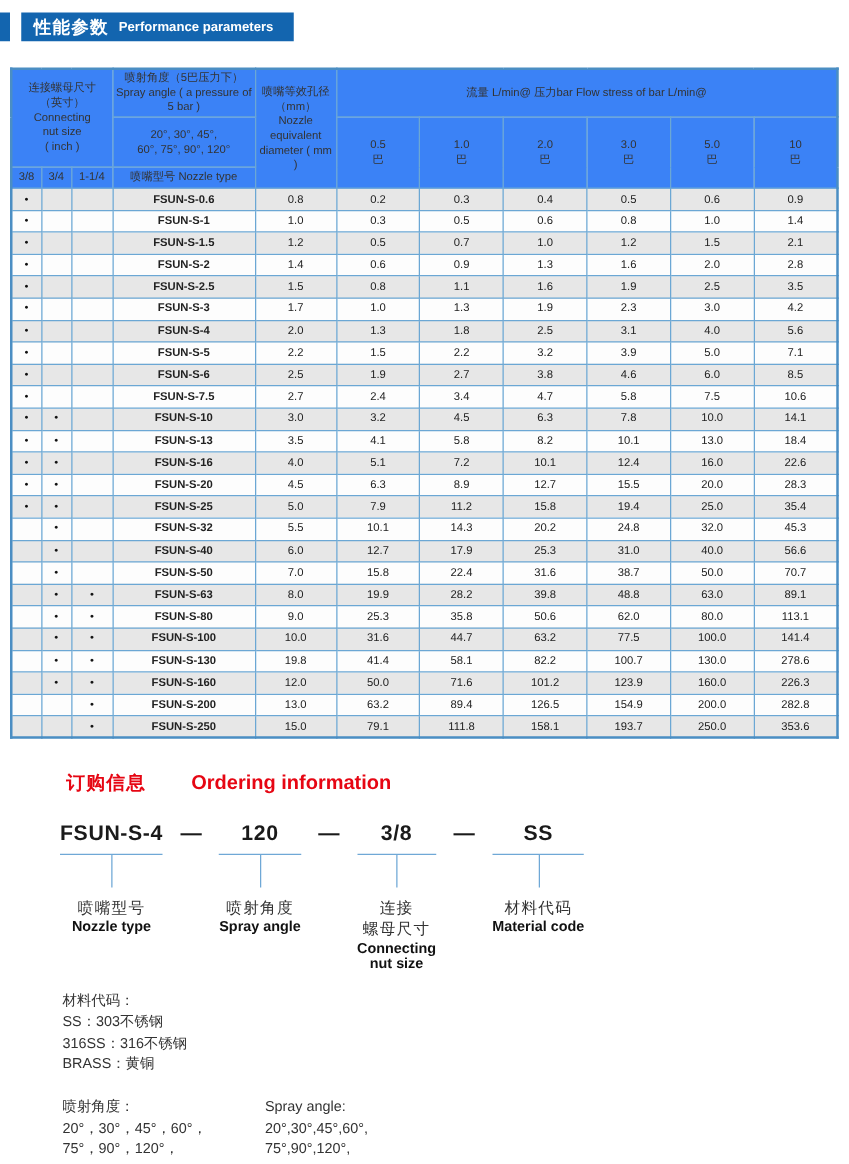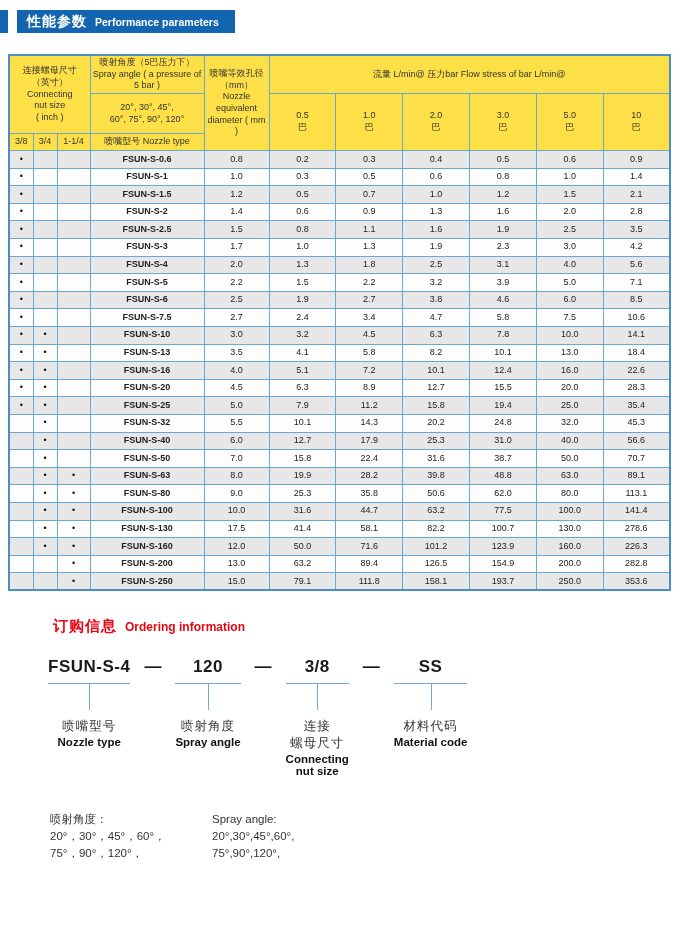--- a/index.html
+++ b/index.html
@@ -19,34 +19,34 @@
   
   table.data-table {
     margin:21px 8px 0 8px; width:663px;
     border-collapse:collapse; table-layout:fixed;
     border:2px solid #4b8ec3;
   }
   .data-table th, .data-table td {
     border:1px solid #6ba7d4; text-align:center; vertical-align:middle;
     font-size:9px; line-height:1.3; padding:1px 2px; color:#333;
   }
-  .data-table thead th { background:#fde047; font-weight:normal; }
+  .data-table thead th { background:#3b82f6; font-weight:normal; }
   .data-table thead tr:nth-child(1) th { height:30px; }
   .data-table thead tr:nth-child(2) th { height:40px; }
   .data-table thead tr:nth-child(3) th { height:17px; }
   .data-table tbody td { height:17.6px; padding:0 2px; color:#222; }
   .data-table tbody tr:nth-child(odd) td { background:#e7e7e7; }
   .data-table tbody tr:nth-child(even) td { background:#fdfdfd; }
   .data-table td.name { font-weight:bold; font-size:9px; }
   .data-table .dot { font-size:9px; color:#111; }
   .pre { white-space:pre-line; }
   
   .order-title { margin:26px 0 0 53px; display:flex; align-items:baseline; gap:8px;text-align:right; }
   .order-title .zh { color:#e60613; font-weight:bold; font-size:15px; letter-spacing:1px; }
-  .order-title .en { color:#e60613; font-weight:bold; font-size:12px; }
+  .order-title .en { color:#e60613; font-weight:bold; font-size:16px;margin-left:28px; }
   .code-row { display:flex; align-items:flex-start; margin:20px 0 0 48px; }
   .code-part { display:flex; flex-direction:column; align-items:center; }
   .code-text { font-weight:bold; font-size:17px; color:#1a1a1a; letter-spacing:0.5px; line-height:22px; }
   .code-dash { font-weight:bold; font-size:17px; color:#1a1a1a; line-height:22px; margin:0 14px; }
   .connector { position:relative; align-self:stretch; height:27px; margin-top:5px;
                border-top:1px solid #6fa8d6; }
   .connector .stem { position:absolute; left:50%; top:0; bottom:0; width:1px; background:#6fa8d6; }
   .label-zh { margin-top:8px; font-size:12.5px; color:#333; text-align:center; letter-spacing:1px; }
   .label-en { margin-top:1px; font-size:11.5px; font-weight:bold; color:#111; text-align:center; }
   
@@ -392,21 +392,21 @@
         <td>63.2</td>
         <td>77.5</td>
         <td>100.0</td>
         <td>141.4</td>
       </tr>
       <tr>
         <td></td>
         <td><span class="dot">•</span></td>
         <td><span class="dot">•</span></td>
         <td class="name">FSUN-S-130</td>
-        <td>17.5</td>
+        <td>19.8</td>
         <td>41.4</td>
         <td>58.1</td>
         <td>82.2</td>
         <td>100.7</td>
         <td>130.0</td>
         <td>278.6</td>
       </tr>
       <tr>
         <td></td>
         <td><span class="dot">•</span></td>
@@ -488,20 +488,24 @@
     <div class="code-text">SS</div>
     <div class="connector">
         <div class="stem"></div>
       </div>
     <div class="label-zh pre">材料代码</div>
     <div class="label-en pre">Material code</div>
   </div>
 </div>
 
 <div class="two-col material-block">
+  <div class="c1 pre">材料代码：
+SS：303不锈钢
+316SS：316不锈钢
+BRASS：黄铜</div>
 </div>
 
 <div class="two-col spray">
   <div class="c1 pre">喷射角度：
 20°，30°，45°，60°，
 75°，90°，120°，</div>
   <div class="c2 pre">Spray angle:
 20°,30°,45°,60°,
 75°,90°,120°,</div>
 </div>

